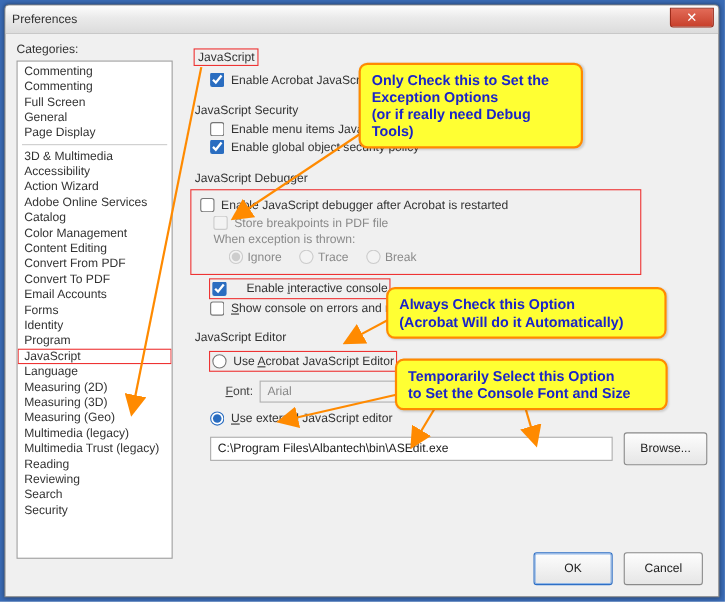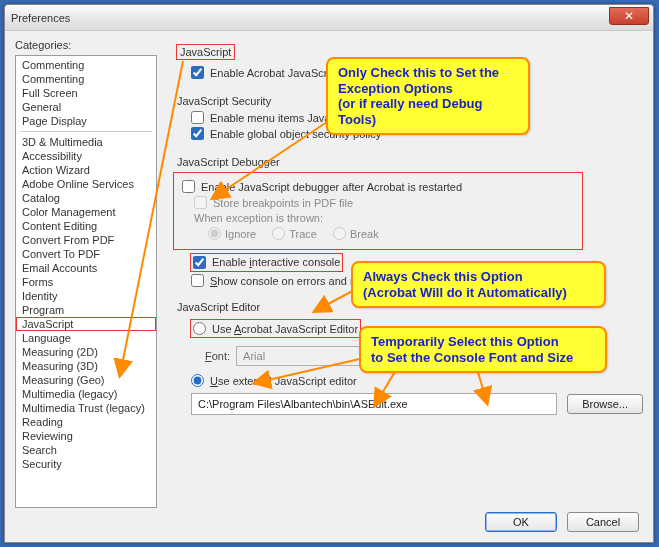--- a/index.html
+++ b/index.html
@@ -110,21 +110,21 @@
   }
   .path-row { display:flex; align-items:center; gap:10px; margin:6px 0 0 14px;}
   .path-input {
     border:1px solid #aaa; background:#fff; height:22px; flex:1;
     padding:0 6px; display:flex; align-items:center; color:#222;
   }
   .btn {
     background:linear-gradient(#fdfdfd,#e6e6e6);
     border:1px solid #8a8a8a;
     border-radius:3px;
-    height:20px;
+    height:30px;
     padding:0 14px;
     display:inline-flex;align-items:center;
     color:#222;
     cursor:pointer;
   }
   .dialog-buttons {
     position:absolute;
     right:14px; bottom:10px;
     display:flex; gap:10px;
   }
@@ -246,21 +246,21 @@
           <label>
               <input type="radio" disabled="" style="">
               <span>Break</span>
             </label>
         </div>
       </div>
 
       <div class="chk-row" style="margin-top:2px;">
         <span class="red-single">
           <input type="checkbox" checked="" style="">
-          <span style="margin-left:6px;">
+          <span style="margin-left:18px;">
             <span>Enable </span><span class="underline-accel">i</span><span>nteractive console</span>
           </span>
         </span>
       </div>
       <div class="chk-row">
         <input type="checkbox" style="">
         <span>
           <span class="underline-accel">S</span>how console on errors and messages
         </span>
       </div>

